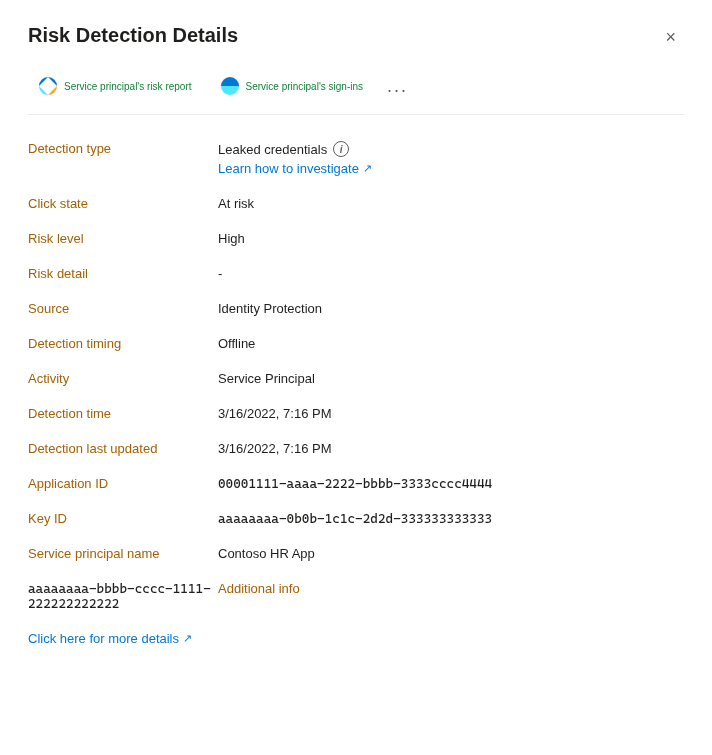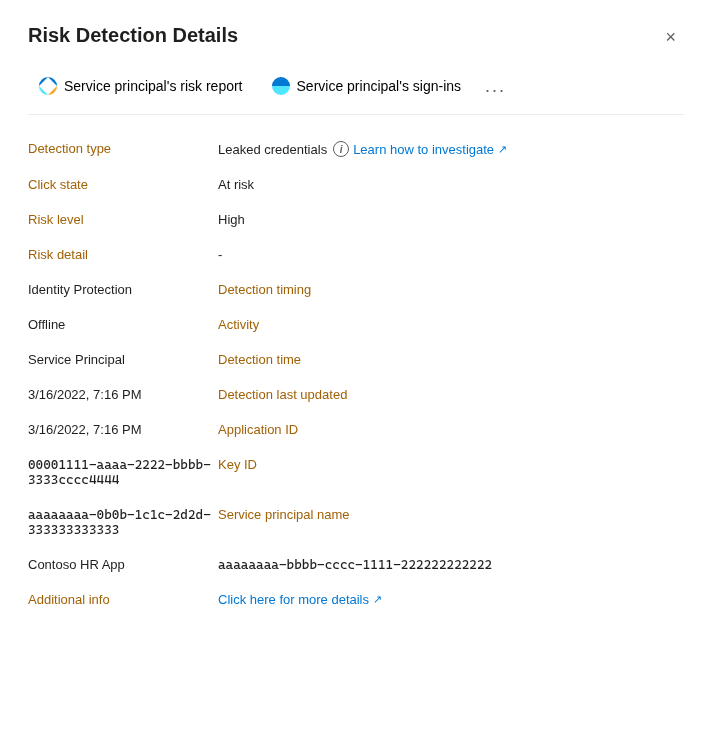--- a/index.html
+++ b/index.html
@@ -44,22 +44,22 @@
       border-bottom: 1px solid #edebe9;
       margin-bottom: 16px;
     }
     .toolbar-item {
       display: flex;
       align-items: center;
       gap: 6px;
       padding: 6px 10px;
       cursor: pointer;
       border-radius: 4px;
-      color: #000000;
-      font-size: 14px;
+      color: #15803d;
+      font-size: 10px;
       text-decoration: none;
       border: none;
       background: none;
     }
     .toolbar-icon {
       width: 20px;
       height: 20px;
       display: flex;
       align-items: center;
       justify-content: center;
@@ -87,20 +87,21 @@
       padding-top: 10px;
     }
     .detail-value {
       padding: 10px 0;
       color: #201f1e;
       font-size: 13px;
       align-self: start;
     }
     .detection-type-cell {
       display: flex;
+      flex-direction: column;
       gap: 4px;
     }
     .detection-type-row {
       display: flex;
       align-items: center;
       gap: 6px;
     }
     .info-icon {
       display: inline-flex;
       align-items: center;
@@ -190,20 +191,21 @@
 
     <div class="detail-label">Click state</div>
     <div class="detail-value">At risk</div>
 
     <div class="detail-label">Risk level</div>
     <div class="detail-value">High</div>
 
     <div class="detail-label">Risk detail</div>
     <div class="detail-value">-</div>
 
+    <div class="detail-label">Source</div>
     <div class="detail-value">Identity Protection</div>
 
     <div class="detail-label">Detection timing</div>
     <div class="detail-value">Offline</div>
 
     <div class="detail-label">Activity</div>
     <div class="detail-value">Service Principal</div>
 
     <div class="detail-label">Detection time</div>
     <div class="detail-value">3/16/2022, 7:16 PM</div>

